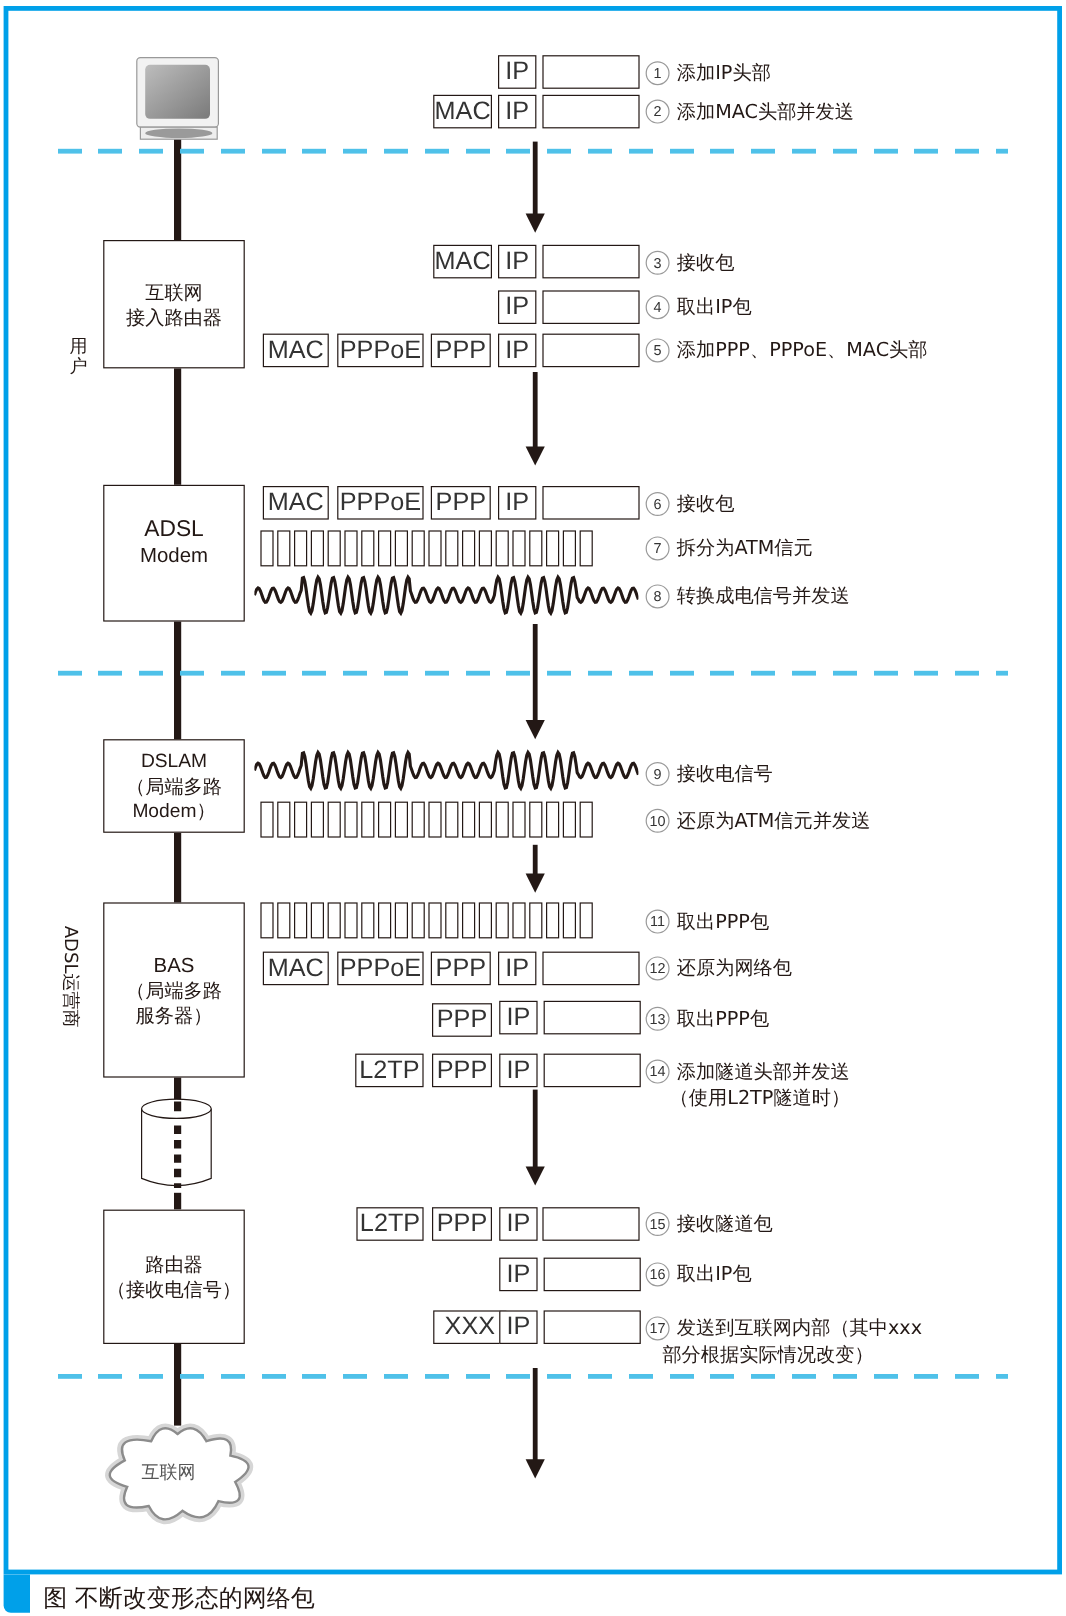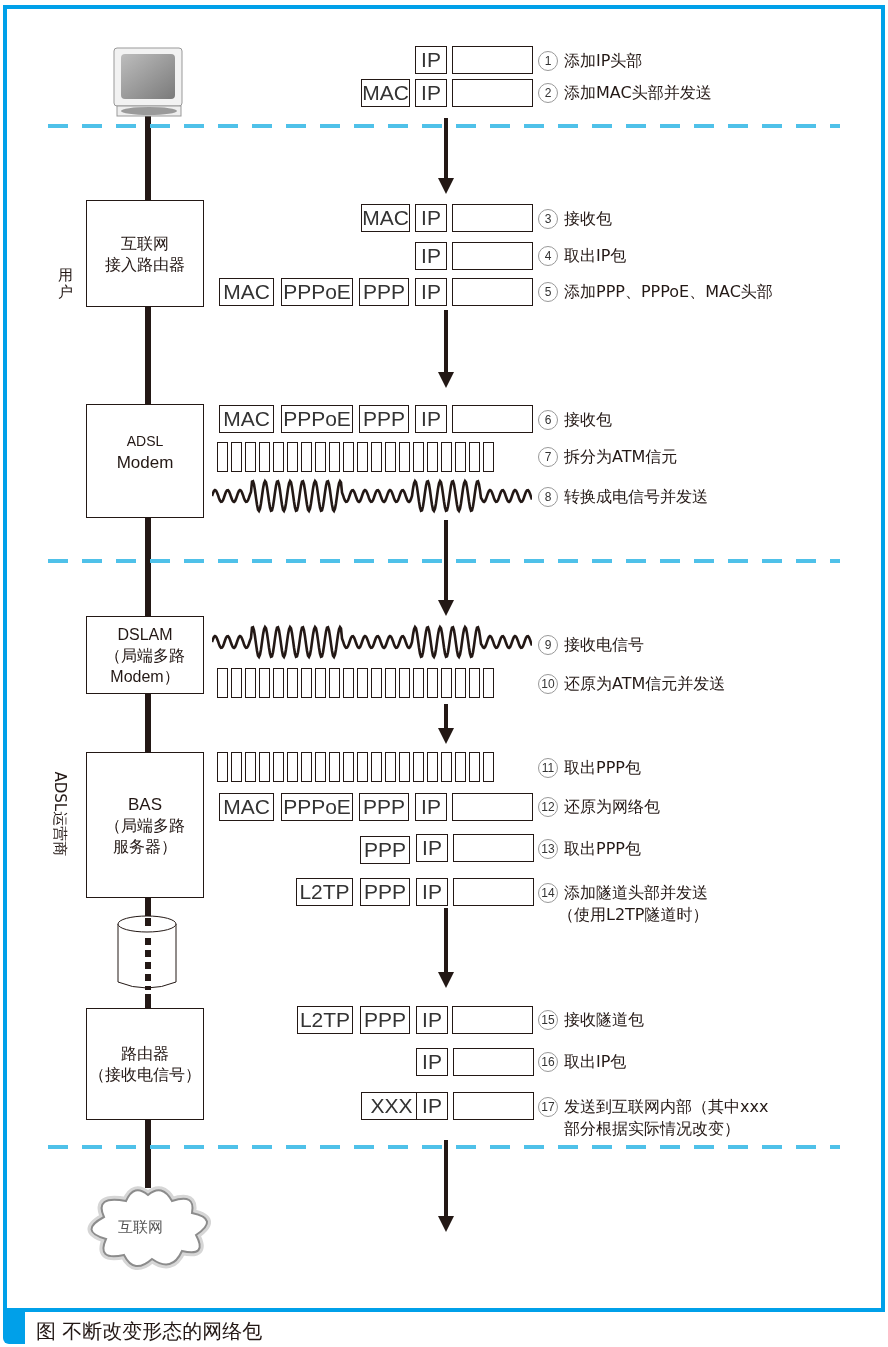--- a/index.html
+++ b/index.html
@@ -66,21 +66,21 @@
   <rect x="9" y="8" width="54" height="45" rx="4" fill="url(#scr)"></rect>
   <rect x="5" y="60" width="64" height="10" fill="#eee" stroke="#999" stroke-width="1"></rect>
   <ellipse cx="37" cy="65" rx="28" ry="4" fill="#9a9a9a"></ellipse>
 </svg>
 
 <div class="node" style="top:200px;height:107px;">
   <span>互联网</span>
   <span>接入路由器</span>
 </div>
 <div class="node" style="top:404px;height:114px;">
-  <span style="font-family:'Liberation Sans',sans-serif;font-size:14px;text-align:right;">ADSL</span>
+  <span style="font-family:'Liberation Sans',sans-serif;font-size:19px;text-align:right;">ADSL</span>
   <span style="font-family:'Liberation Sans',sans-serif;font-size:17px;margin-bottom:18px;">Modem</span>
 </div>
 <div class="node" style="top:616px;height:78px;">
   <span style="font-family:'Liberation Sans',sans-serif;">DSLAM</span>
   <span>（局端多路</span>
   <span style="font-family:'Liberation Sans',sans-serif;">Modem）</span>
 </div>
 <div class="node" style="top:752px;height:146px;">
   <span style="font-family:'Liberation Sans',sans-serif;font-size:17px;">BAS</span>
   <span>（局端多路</span>
@@ -98,21 +98,21 @@
   <span>路由器</span>
   <span>（接收电信号）</span>
 </div>
 
 <svg class="abs" style="left:76px;top:1183px;" width="146" height="90" viewBox="0 0 146 90">
   <path d="M50,18 Q58,0 72,12 Q86,0 96,18 Q120,10 116,30 Q144,36 120,52 Q132,74 106,68 Q96,90 76,76 Q58,92 48,72 Q20,78 30,56 Q2,48 28,34 Q18,12 50,18 Z" fill="#fff" stroke="#d6d6d6" stroke-width="8"></path>
   <path d="M50,18 Q58,0 72,12 Q86,0 96,18 Q120,10 116,30 Q144,36 120,52 Q132,74 106,68 Q96,90 76,76 Q58,92 48,72 Q20,78 30,56 Q2,48 28,34 Q18,12 50,18 Z" fill="#fff" stroke="#8c8c8c" stroke-width="2"></path>
 </svg>
 <div class="abs" style="left:118px;top:1218px;font-size:15px;color:#555;">互联网</div>
 
-<div class="side" style="left:58px;top:267px;width:16px;line-height:17px;">
+<div class="side" style="left:58px;top:280px;width:16px;line-height:17px;">
   <span style="display:block;width:16px;word-break:break-all;">用户</span>
 </div>
 <div class="side" style="left:47px;top:812px;transform:rotate(90deg);transform-origin:center;width:100px;margin-left:-38px;">
   <span>ADSL运营商</span>
 </div>
 
 <div class="cell" style="left:415px;top:46px;width:32px;">IP</div>
 <div class="cell" style="left:452px;top:46px;width:81px;"></div>
 
 <div class="cell" style="left:361px;top:79px;width:49px;">MAC</div>
@@ -251,16 +251,16 @@
 <div class="step" style="top:446px;"><span class="num">7</span><span>拆分为ATM信元</span></div>
 <div class="step" style="top:486px;"><span class="num">8</span><span>转换成电信号并发送</span></div>
 <div class="step" style="top:634px;"><span class="num">9</span><span>接收电信号</span></div>
 <div class="step" style="top:673px;"><span class="num">10</span><span>还原为ATM信元并发送</span></div>
 <div class="step" style="top:757px;"><span class="num">11</span><span>取出PPP包</span></div>
 <div class="step" style="top:796px;"><span class="num">12</span><span>还原为网络包</span></div>
 <div class="step" style="top:838px;"><span class="num">13</span><span>取出PPP包</span></div>
 <div class="step" style="top:882px;"><span class="num">14</span><span>添加隧道头部并发送</span><br><span style="margin-left:20px;">（使用L2TP隧道时）</span></div>
 <div class="step" style="top:1009px;"><span class="num">15</span><span>接收隧道包</span></div>
 <div class="step" style="top:1051px;"><span class="num">16</span><span>取出IP包</span></div>
-<div class="step" style="top:1096px;"><span class="num">17</span><span>发送到互联网内部（其中xxx</span><br><span style="margin-left:26px;">部分根据实际情况改变）</span></div>
+<div class="step" style="top:1096px;"><span class="num">17</span><span>发送到互联网内部（其中xxx</span><br><span style="margin-left:14px;">部分根据实际情况改变）</span></div>
 
 <div class="caption-bar"></div>
 <div class="caption">图 不断改变形态的网络包</div>
 
 </body></html>

